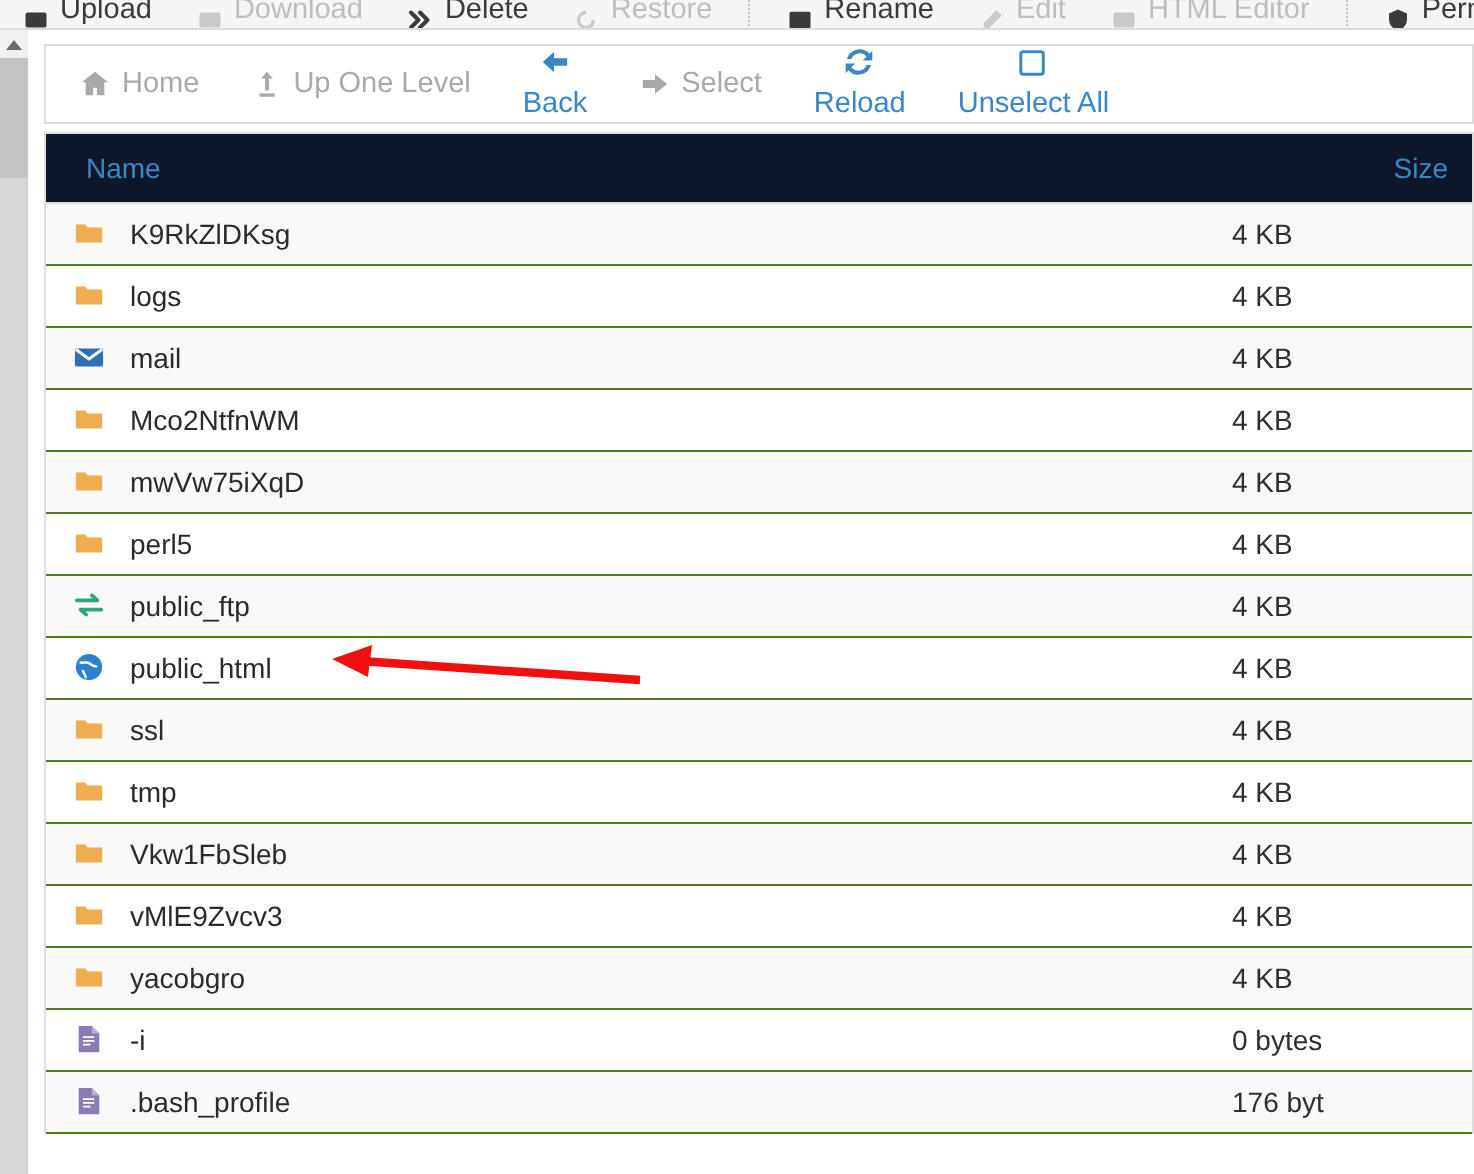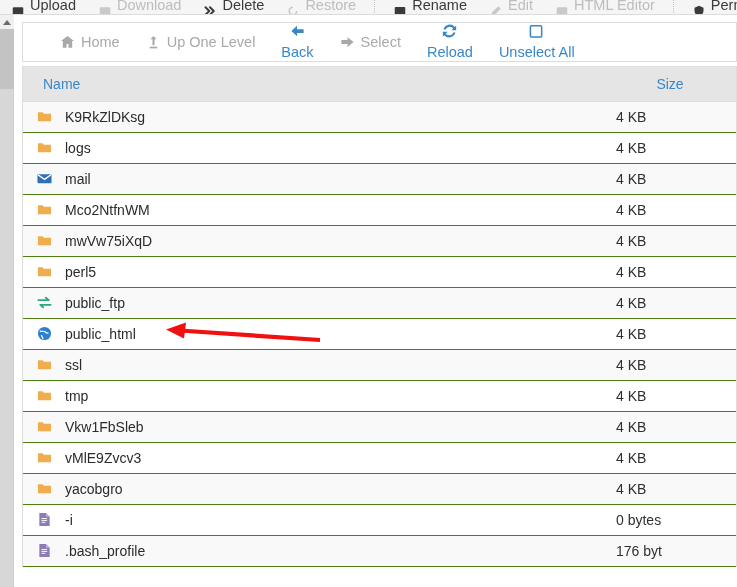--- a/index.html
+++ b/index.html
@@ -93,21 +93,21 @@
   }
 
   
   .navbar {
     position: relative;
     height: 40px;
     background: #ffffff;
     border: 1px solid #ddd;
     display: flex;
     align-items: center;
-    padding-left: 24px;
+    padding-left: 4px;
     white-space: nowrap;
     overflow: hidden;
   }
   .navitem {
     display: inline-flex;
     align-items: center;
     gap: 6px;
     font-size: 14.5px;
     padding: 0 13px;
     height: 38px;
@@ -127,31 +127,31 @@
     background: #fff;
     width: 715px;
     overflow: hidden;
   }
   table.files {
     width: 100%;
     border-collapse: collapse;
     table-layout: fixed;
   }
   table.files thead th {
-    background: #e5e5e5;
+    background: #0f172a;
     color: #3a87c8;
     font-size: 14px;
     font-weight: normal;
     text-align: left;
     height: 34px;
     padding: 0 0 0 20px;
     border-bottom: 1px solid #ddd;
   }
   table.files thead th.size-col {
-    text-align: center;
+    text-align: right;
     padding: 0 12px 0 0;
   }
   table.files tbody td {
     height: 31px;
     font-size: 14px;
     color: #2f2f2f;
     padding: 0 0 0 12px;
     border-bottom: 1px solid #4d7c0f;
     vertical-align: middle;
     white-space: nowrap;

